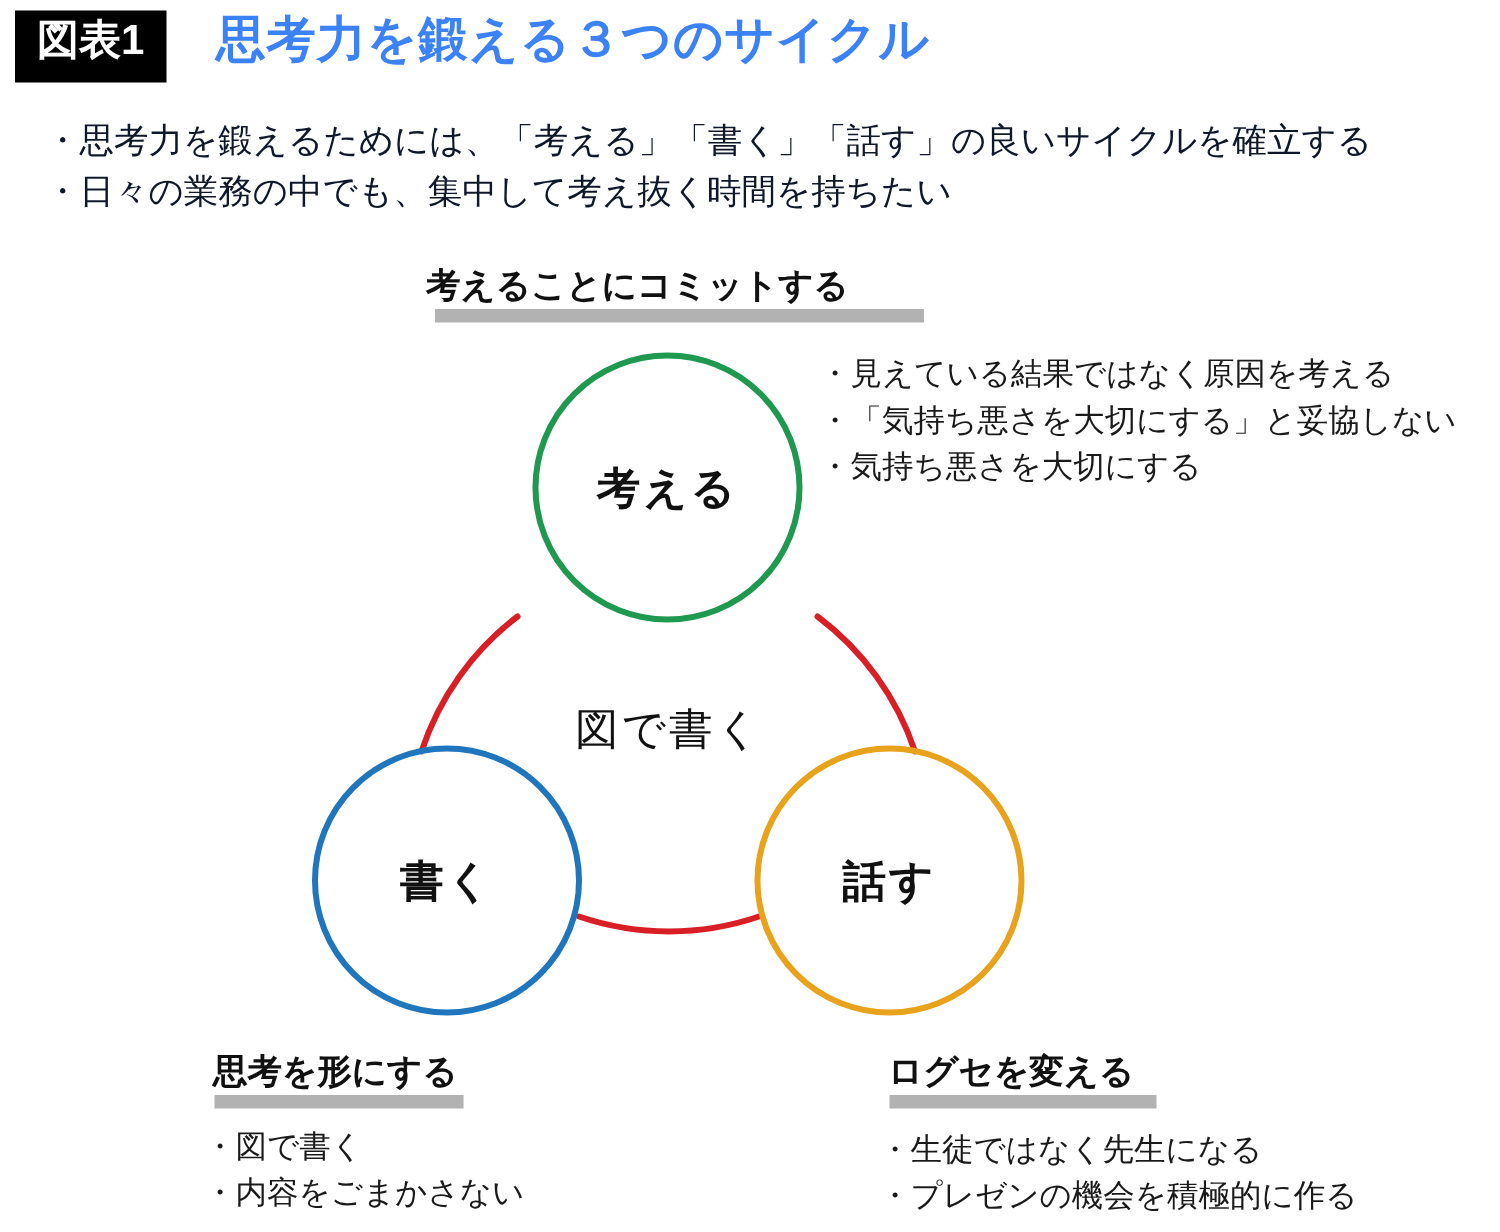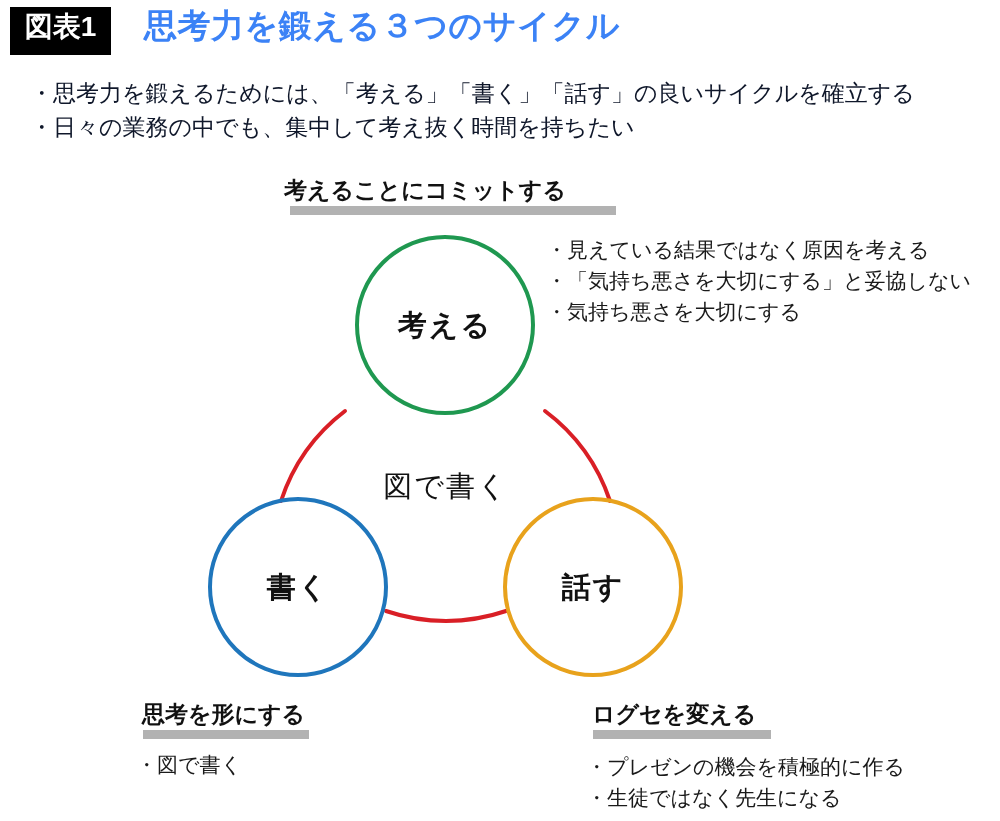--- a/index.html
+++ b/index.html
@@ -183,23 +183,24 @@
   <div class="bullet-line">・見えている結果ではなく原因を考える</div>
   <div class="bullet-line">・「気持ち悪さを大切にする」と妥協しない</div>
   <div class="bullet-line">・気持ち悪さを大切にする</div>
 </div>
 
 <div class="section" id="section-write">
   <div class="section-heading">思考を形にする</div>
   <div class="section-rule" style="background: rgb(178, 178, 178);"></div>
   <div class="section-bullets">
     <div class="bullet-line">・図で書く</div>
+    <div class="bullet-line">・内容をごまかさない</div>
   </div>
 </div>
 
 <div class="section" id="section-speak">
   <div class="section-heading">ログセを変える</div>
   <div class="section-rule" style="background: rgb(178, 178, 178);"></div>
   <div class="section-bullets">
+    <div class="bullet-line">・生徒ではなく先生になる</div>
     <div class="bullet-line">・プレゼンの機会を積極的に作る</div>
-    <div class="bullet-line">・生徒ではなく先生になる</div>
   </div>
 </div>
 
 </body></html>

